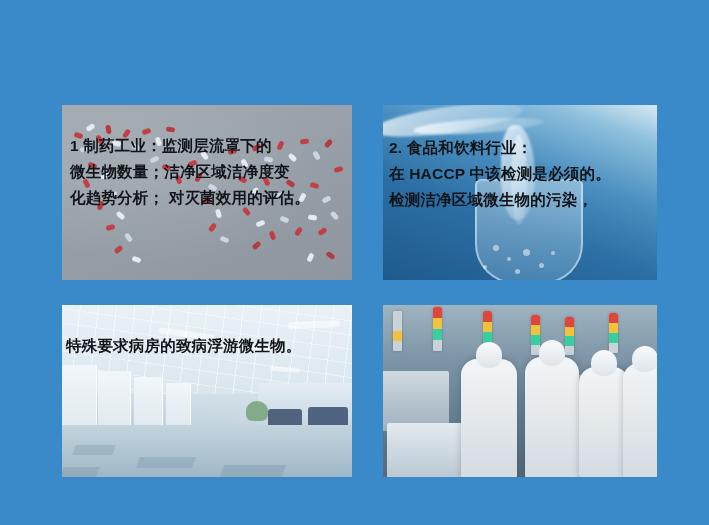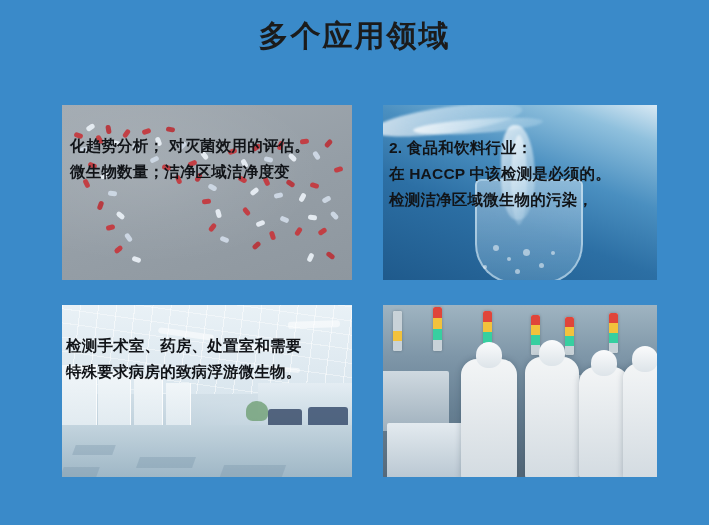--- a/index.html
+++ b/index.html
@@ -208,21 +208,20 @@
   #panel-4 .content {
     padding: 32px 2px 0 2px;
     text-align: left;
   }
 </style>
 </head>
 <body>
 
 <div id="slide">
 
-  <div id="slide-title">多个应用领域</div>
 
   <div class="panel" id="panel-1">
     <div class="bg">
       <div class="pill" style="left:12px;top:28px;width:9px;height:5px;background:#c43a3f;transform:rotate(20deg)"></div>
       <div class="pill" style="left:24px;top:20px;width:9px;height:5px;background:#e8eef4;transform:rotate(-35deg)"></div>
       <div class="pill" style="left:33px;top:32px;width:9px;height:5px;background:#c43a3f;transform:rotate(60deg)"></div>
       <div class="pill" style="left:18px;top:42px;width:9px;height:5px;background:#cfd9e6;transform:rotate(-10deg)"></div>
       <div class="pill" style="left:42px;top:22px;width:9px;height:5px;background:#b8353b;transform:rotate(80deg)"></div>
       <div class="pill" style="left:50px;top:36px;width:9px;height:5px;background:#e8eef4;transform:rotate(15deg)"></div>
       <div class="pill" style="left:60px;top:26px;width:9px;height:5px;background:#c43a3f;transform:rotate(-55deg)"></div>
@@ -276,22 +275,23 @@
       <div class="pill" style="left:256px;top:124px;width:9px;height:5px;background:#c43a3f;transform:rotate(-34deg)"></div>
       <div class="pill" style="left:268px;top:108px;width:9px;height:5px;background:#cfd9e6;transform:rotate(46deg)"></div>
       <div class="pill" style="left:272px;top:62px;width:9px;height:5px;background:#c43a3f;transform:rotate(-16deg)"></div>
       <div class="pill" style="left:264px;top:148px;width:9px;height:5px;background:#b8353b;transform:rotate(36deg)"></div>
       <div class="pill" style="left:244px;top:150px;width:9px;height:5px;background:#e8eef4;transform:rotate(-66deg)"></div>
       <div class="pill" style="left:100px;top:60px;width:9px;height:5px;background:#c43a3f;transform:rotate(14deg)"></div>
       <div class="pill" style="left:88px;top:52px;width:9px;height:5px;background:#cfd9e6;transform:rotate(-26deg)"></div>
       <div class="pill" style="left:112px;top:72px;width:9px;height:5px;background:#c43a3f;transform:rotate(68deg)"></div>
     </div>
     <div class="content">
+      <div class="line">1 制药工业：监测层流罩下的</div>
+      <div class="line">微生物数量；洁净区域洁净度变</div>
       <div class="line">化趋势分析； 对灭菌效用的评估。</div>
-      <div class="line">微生物数量；洁净区域洁净度变</div>
     </div>
   </div>
 
   <div class="panel" id="panel-2">
     <div class="bg">
       <div class="w-stream" style="left:-10px;top:2px;width:150px;height:26px;border-radius:50%;transform:rotate(-8deg)"></div>
       <div class="w-stream" style="left:30px;top:14px;width:130px;height:14px;border-radius:50%;transform:rotate(-4deg)"></div>
       <div class="w-stream" style="left:118px;top:20px;width:34px;height:95px;border-radius:40% 60% 50% 50%"></div>
       <div class="w-stream" style="left:128px;top:30px;width:16px;height:90px;border-radius:50%;opacity:.8"></div>
       <div class="w-glass" style="left:92px;top:74px;width:104px;height:101px"></div>
@@ -325,21 +325,20 @@
       <div style="position:absolute;left:184px;top:96px;width:22px;height:20px;background:#6f9f74;border-radius:50% 50% 30% 30%;opacity:.8"></div>
       <div style="position:absolute;left:206px;top:104px;width:34px;height:18px;background:#3b4d6b;border-radius:3px;opacity:.85"></div>
       <div style="position:absolute;left:246px;top:102px;width:40px;height:20px;background:#3a4f6e;border-radius:3px;opacity:.85"></div>
       <div class="floor"></div>
       <div class="floor-tile" style="left:12px;top:140px;width:40px;height:10px"></div>
       <div class="floor-tile" style="left:76px;top:152px;width:56px;height:11px"></div>
       <div class="floor-tile" style="left:160px;top:160px;width:62px;height:12px"></div>
       <div class="floor-tile" style="left:0px;top:162px;width:36px;height:10px"></div>
     </div>
     <div class="content">
-      <div class="line">检测手术室、药房、处置室和需要</div>
       <div class="line">特殊要求病房的致病浮游微生物。</div>
     </div>
   </div>
 
   <div class="panel" id="panel-4">
     <div class="bg">
       <div class="tower" style="left:10px;top:6px;height:40px">
         <i class="t-off"></i>
           <i class="t-off"></i>
           <i class="t-amber"></i>

